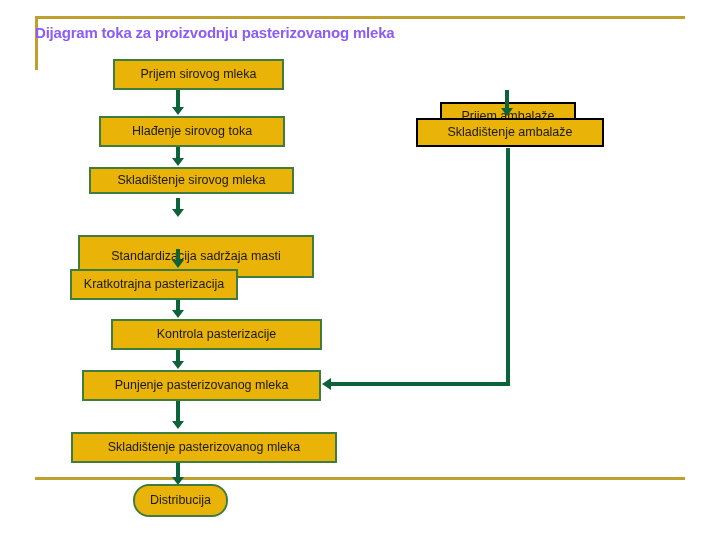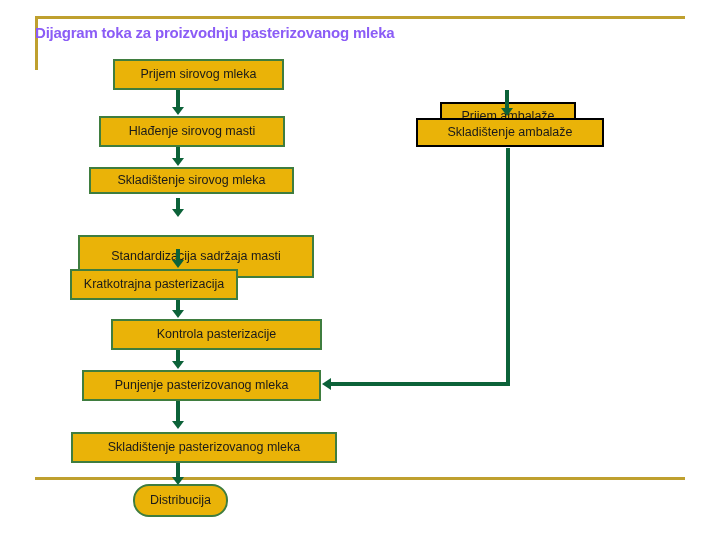--- a/index.html
+++ b/index.html
@@ -113,21 +113,21 @@
 <div id="slide">
 
   <div class="rule-top"></div>
   <div class="rule-left"></div>
   <div class="rule-bottom"></div>
 
   <div class="title">Dijagram toka za proizvodnju pasterizovanog mleka</div>
 
   <div class="node green" style="left:113px; top:59px; width:171px; height:31px;">Prijem sirovog mleka</div>
 
-  <div class="node green" style="left:99px; top:116px; width:186px; height:31px;">Hlađenje sirovog masti</div>
+  <div class="node green" style="left:99px; top:116px; width:186px; height:31px;">Hlađenje sirovog toka</div>
 
   <div class="node green" style="left:89px; top:167px; width:205px; height:27px;">Skladištenje sirovog mleka</div>
 
   <div class="node green" style="left:78px; top:235px; width:236px; height:43px;">Standardizacija sadržaja masti</div>
 
   <div class="node green" style="left:70px; top:269px; width:168px; height:31px;">Kratkotrajna pasterizacija</div>
 
   <div class="node green" style="left:111px; top:319px; width:211px; height:31px;">Kontrola pasterizacije</div>
 
   <div class="node green" style="left:71px; top:432px; width:266px; height:31px;">Skladištenje pasterizovanog mleka</div>

